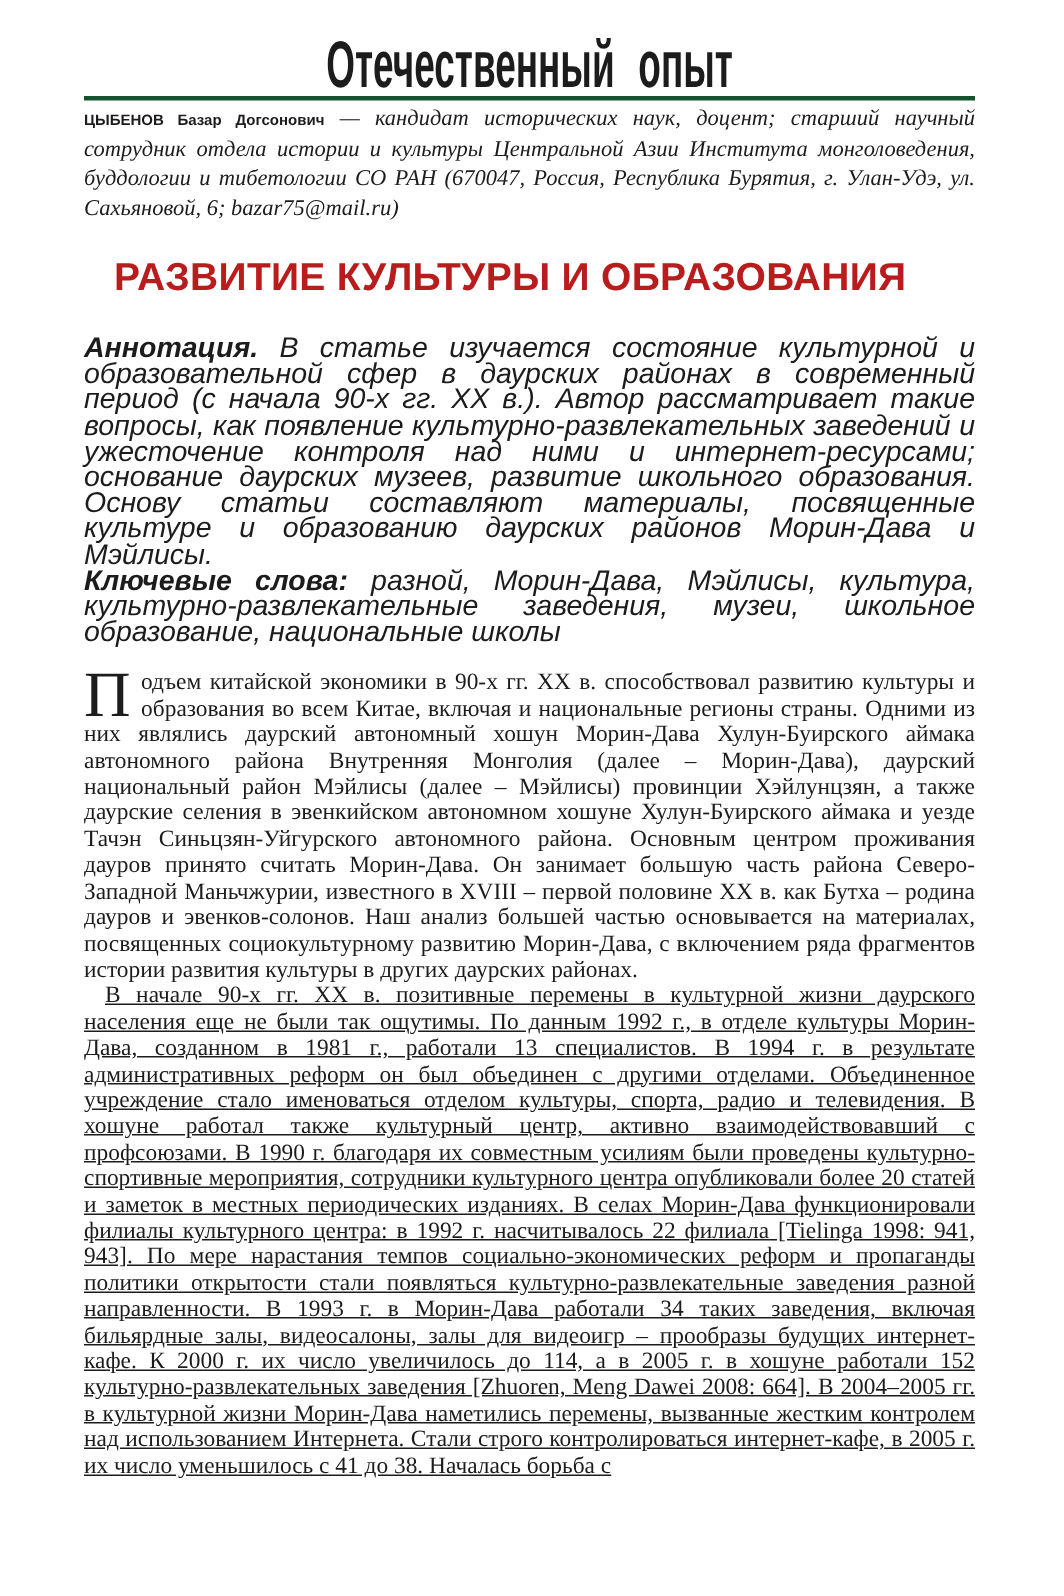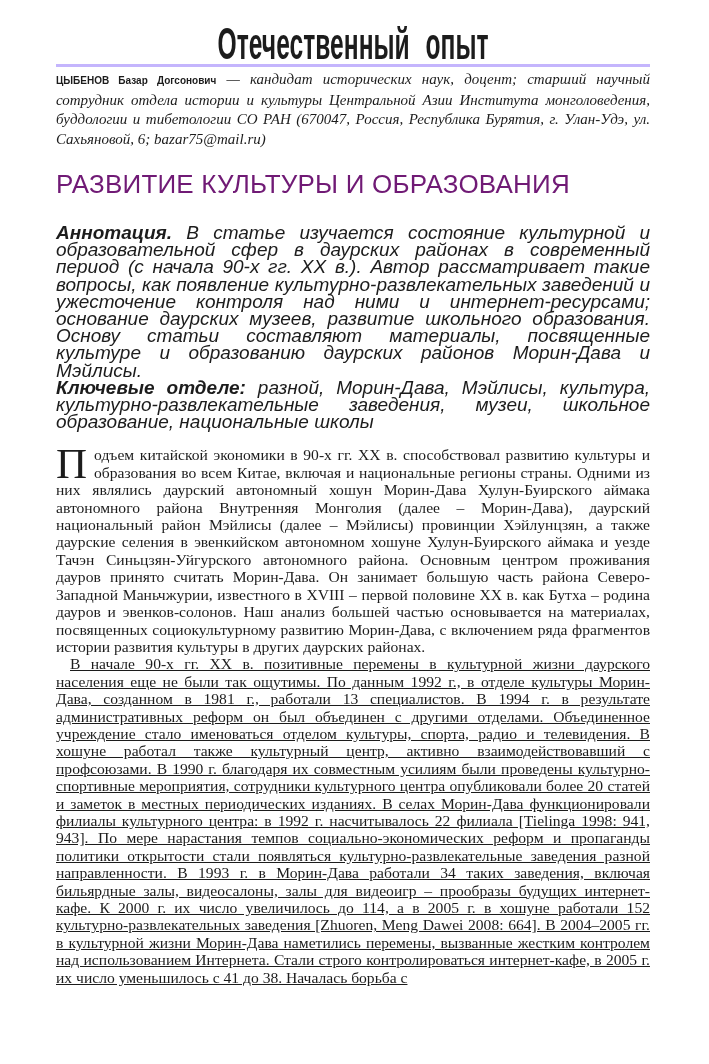--- a/index.html
+++ b/index.html
@@ -12,21 +12,21 @@
     font-family:"Liberation Serif", serif;
   }
   .column{
     margin:0 57px 0 56px;
     width:594px;
   }
   
   .section-header{
     padding-top:24px;
     text-align:center;
-    border-bottom:3px solid #c4b5fd;
+    border-bottom:3px solid #14532d;
   }
   .section-header .headline{
     display:inline-block;
     font-family:"Liberation Sans", sans-serif;
     font-weight:bold;
     font-size:44px;
     line-height:40px;
     letter-spacing:0px;
     word-spacing:16px;
     transform:scaleX(0.56);
@@ -54,25 +54,26 @@
   .author .author-name{
     font-family:"Liberation Sans", sans-serif;
     font-style:normal;
     font-weight:bold;
     font-size:10px;
   }
   
   .article-title{
     margin-top:19px;
     font-family:"Liberation Sans", sans-serif;
-    font-weight:normal;
+    font-weight:bold;
     font-size:26px;
     line-height:33px;
-    color:#701a75;
+    color:#b91c1c;
     letter-spacing:0.2px;
+    margin-left:20px;
   }
   
   .abstract-block{
     margin-top:23px;
     font-family:"Liberation Sans", sans-serif;
     font-style:italic;
     font-size:19px;
     line-height:17.2px;
     text-align:justify;
   }
@@ -112,21 +113,21 @@
 
     <div class="article-title">
       <div>РАЗВИТИЕ КУЛЬТУРЫ И ОБРАЗОВАНИЯ</div>
     </div>
 
     <div class="abstract-block">
       <div>
         <span class="blk-label">Аннотация.</span><span> В статье изучается состояние культурной и образовательной сфер в даурских районах в современный период (с начала 90-х гг. XX в.). Автор рассматривает такие вопросы, как появление культурно-развлекательных заведений и ужесточение контроля над ними и интернет-ресурсами; основание даурских музеев, развитие школьного образования. Основу статьи составляют материалы, посвященные культуре и образованию даурских районов Морин-Дава и Мэйлисы.</span>
       </div>
       <div>
-        <span class="blk-label">Ключевые отделе:</span><span> разной, Морин-Дава, Мэйлисы, культура, культурно-развлекательные заведения, музеи, школьное образование, национальные школы</span>
+        <span class="blk-label">Ключевые слова:</span><span> разной, Морин-Дава, Мэйлисы, культура, культурно-развлекательные заведения, музеи, школьное образование, национальные школы</span>
       </div>
     </div>
 
     <div class="article-body">
       <p>
         <span class="dropcap">П</span><span>одъем китайской экономики в 90-х гг. XX в. способствовал развитию культуры и образования во всем Китае, включая и национальные регионы страны. Одними из них являлись даурский автономный хошун Морин-Дава Хулун-Буирского аймака автономного района Внутренняя Монголия (далее – Морин-Дава), даурский национальный район Мэйлисы (далее – Мэйлисы) провинции Хэйлунцзян, а также даурские селения в эвенкийском автономном хошуне Хулун-Буирского аймака и уезде Тачэн Синьцзян-Уйгурского автономного района. Основным центром проживания дауров принято считать Морин-Дава. Он занимает большую часть района Северо-Западной Маньчжурии, известного в XVIII – первой половине XX в. как Бутха – родина дауров и эвенков-солонов. Наш анализ большей частью основывается на материалах, посвященных социокультурному развитию Морин-Дава, с включением ряда фрагментов истории развития культуры в других даурских районах.</span>
       </p>
       <p class="indent">В начале 90-х гг. XX в. позитивные перемены в культурной жизни даурского населения еще не были так ощутимы. По данным 1992 г., в отделе культуры Морин-Дава, созданном в 1981 г., работали 13 специалистов. В 1994 г. в результате административных реформ он был объединен с другими отделами. Объединенное учреждение стало именоваться отделом культуры, спорта, радио и телевидения. В хошуне работал также культурный центр, активно взаимодействовавший с профсоюзами. В 1990 г. благодаря их совместным усилиям были проведены культурно-спортивные мероприятия, сотрудники культурного центра опубликовали более 20 статей и заметок в местных периодических изданиях. В селах Морин-Дава функционировали филиалы культурного центра: в 1992 г. насчитывалось 22 филиала [Tielinga 1998: 941, 943]. По мере нарастания темпов социально-экономических реформ и пропаганды политики открытости стали появляться культурно-развлекательные заведения разной направленности. В 1993 г. в Морин-Дава работали 34 таких заведения, включая бильярдные залы, видеосалоны, залы для видеоигр – прообразы будущих интернет-кафе. К 2000 г. их число увеличилось до 114, а в 2005 г. в хошуне работали 152 культурно-развлекательных заведения [Zhuoren, Meng Dawei 2008: 664]. В 2004–2005 гг. в культурной жизни Морин-Дава наметились перемены, вызванные жестким контролем над использованием Интернета. Стали строго контролироваться интернет-кафе, в 2005 г. их число уменьшилось с 41 до 38. Началась борьба с</p>
     </div>
 

